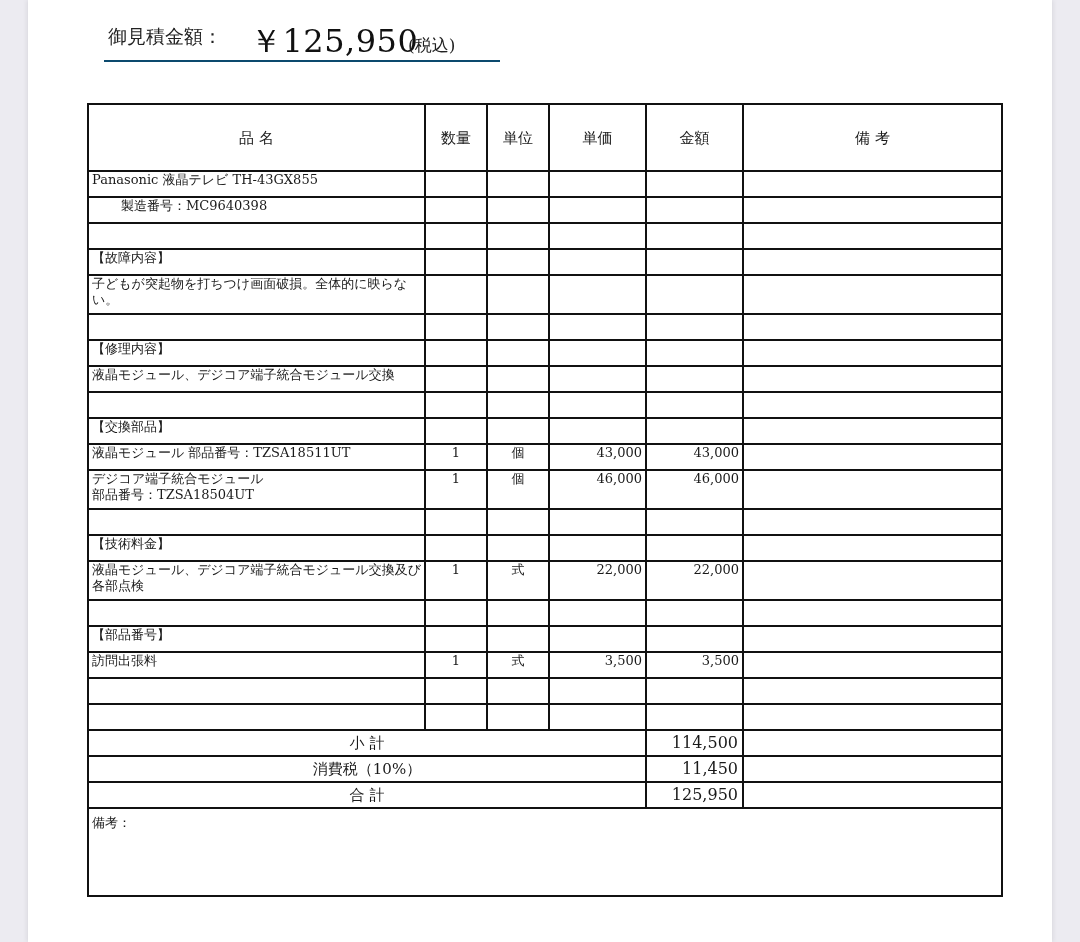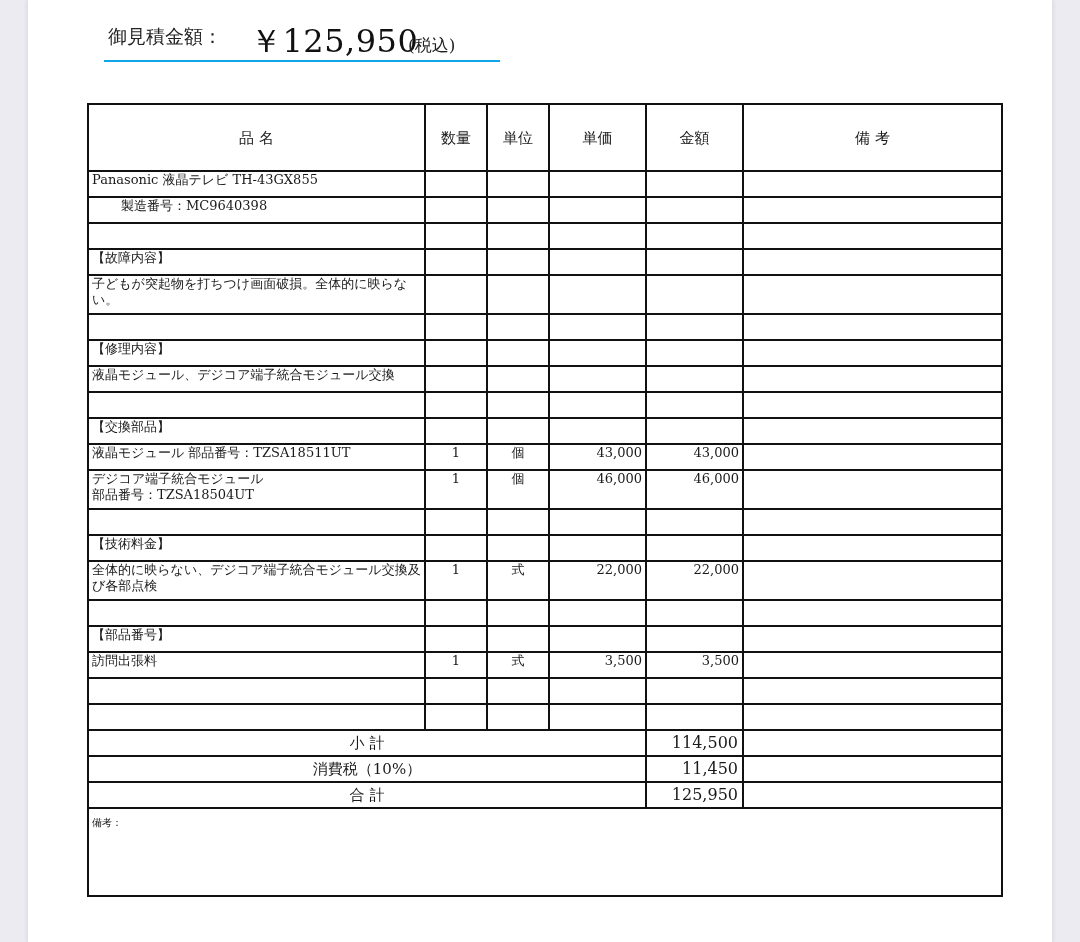--- a/index.html
+++ b/index.html
@@ -9,21 +9,21 @@
     font-family:"DejaVu Serif","Liberation Serif",serif;
     color:#1a1a1a;
   }
   .page {
     position:absolute; left:28px; top:0; width:1024px; height:942px;
     background:#ffffff;
     box-shadow: -2px 0 4px rgba(0,0,0,0.06), 2px 0 4px rgba(0,0,0,0.06);
   }
   .estimate-header {
     position:absolute; left:76px; top:18px; width:396px; height:42px;
-    border-bottom:2px solid #0ea5e9;
+    border-bottom:2px solid #0c4a6e;
   }
   .estimate-label { position:absolute; left:4px; top:6px; font-size:19px; color:#222; }
   .estimate-amount { position:absolute; left:146px; top:2px; font-size:32px; color:#111; letter-spacing:0.5px; }
   .estimate-taxnote { position:absolute; left:304px; top:16px; font-size:17px; color:#222; }
 
   table.quote {
     position:absolute; left:59px; top:103px; width:916px;
     border-collapse:collapse; table-layout:fixed;
   }
   table.quote td, table.quote th {
@@ -39,21 +39,21 @@
   .c-amount { width:97px; }
   .c-note { width:auto; }
   td.name { padding-top:5px; padding-left:2px; }
   td.num { text-align:right; font-size:16px; padding-top:6px; padding-right:8px; }
   td.ctr { text-align:center; font-size:15px; padding-top:6px; }
   tr.r28 td { height:24px; }
   tr.r37 td { height:37px; }
   tr.sum td { height:24px; font-size:15px; vertical-align:middle; }
   tr.sum td.lbl { text-align:center; }
   tr.sum td.val { text-align:right; padding-right:4px; font-size:16px; }
-  tr.remarks td { height:80px; font-size:10px; padding-top:6px; }
+  tr.remarks td { height:80px; font-size:13px; padding-top:6px; }
 </style>
 </head>
 <body>
 
 <div class="page">
 
   <div class="estimate-header">
     <span class="estimate-label">御見積金額：</span>
     <span class="estimate-amount">￥125,950</span>
     <span class="estimate-taxnote">(税込)</span>
@@ -186,21 +186,21 @@
         </tr>
         <tr class="r28">
           <td class="name" style="white-space: pre-wrap;">【技術料金】</td>
           <td class="ctr"></td>
           <td class="ctr"></td>
           <td class="num"></td>
           <td class="num"></td>
           <td></td>
         </tr>
         <tr class="r37">
-          <td class="name" style="white-space: pre-wrap;">全体的に映らない、デジコア端子統合モジュール交換及び各部点検</td>
+          <td class="name" style="white-space: pre-wrap;">液晶モジュール、デジコア端子統合モジュール交換及び各部点検</td>
           <td class="ctr">1</td>
           <td class="ctr">式</td>
           <td class="num">22,000</td>
           <td class="num">22,000</td>
           <td></td>
         </tr>
         <tr class="r28">
           <td class="name" style="white-space: pre-wrap;"></td>
           <td class="ctr"></td>
           <td class="ctr"></td>

